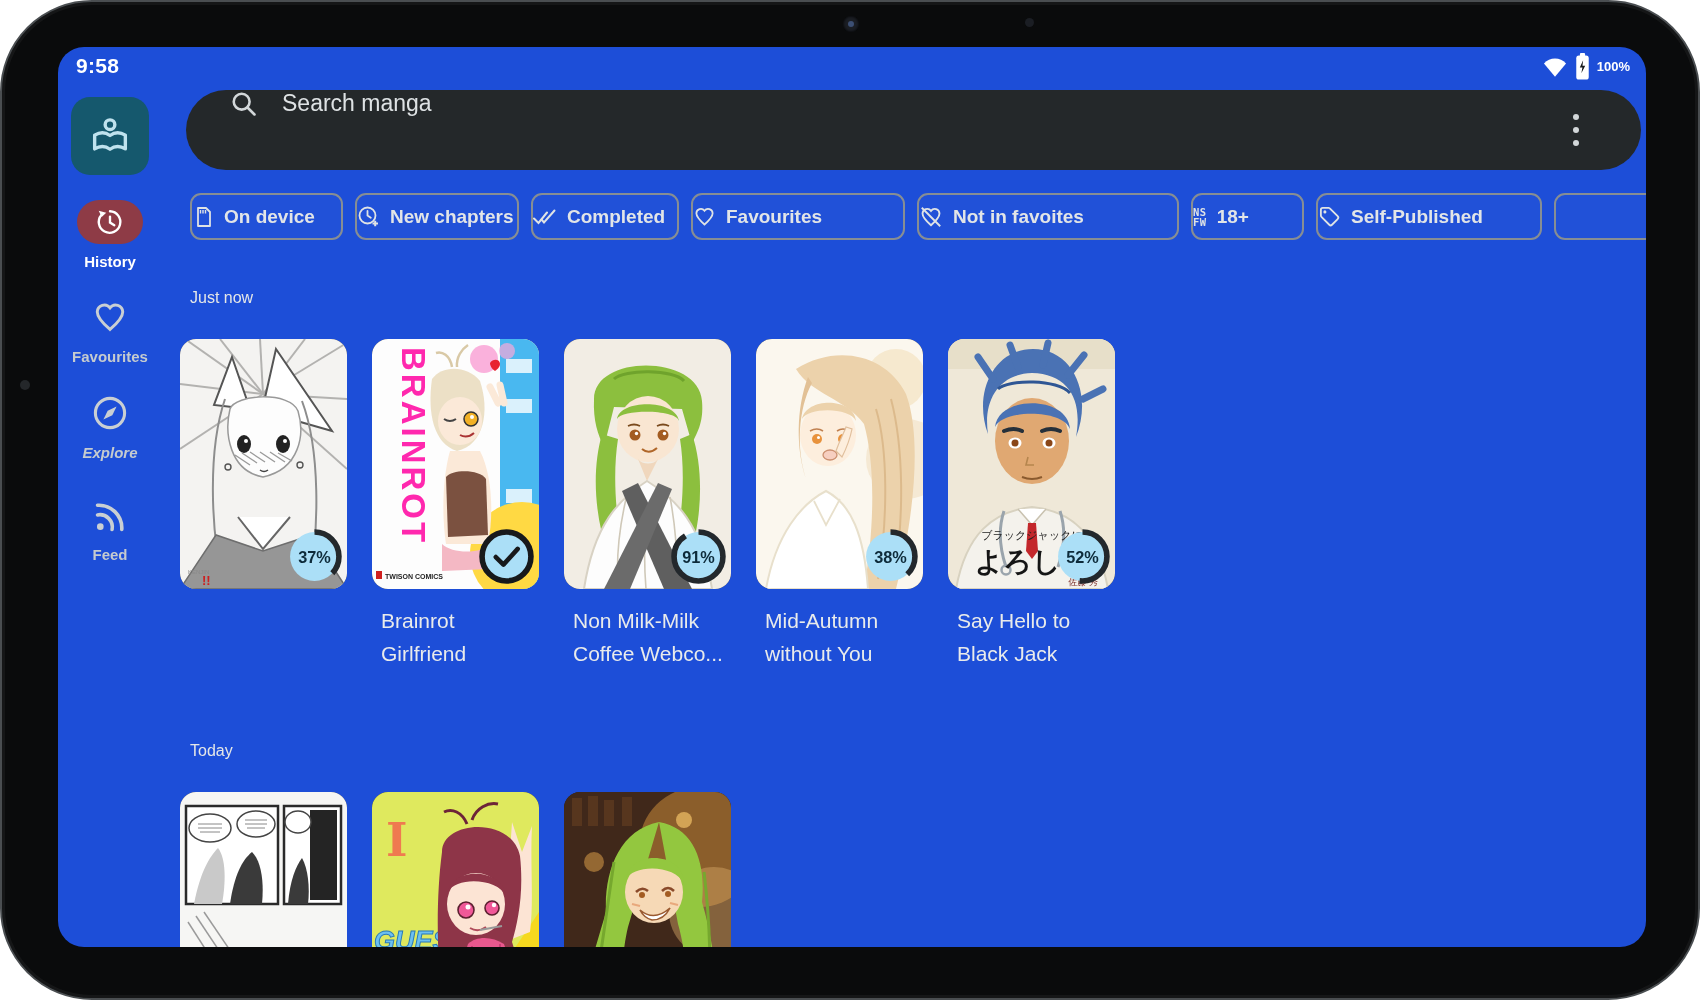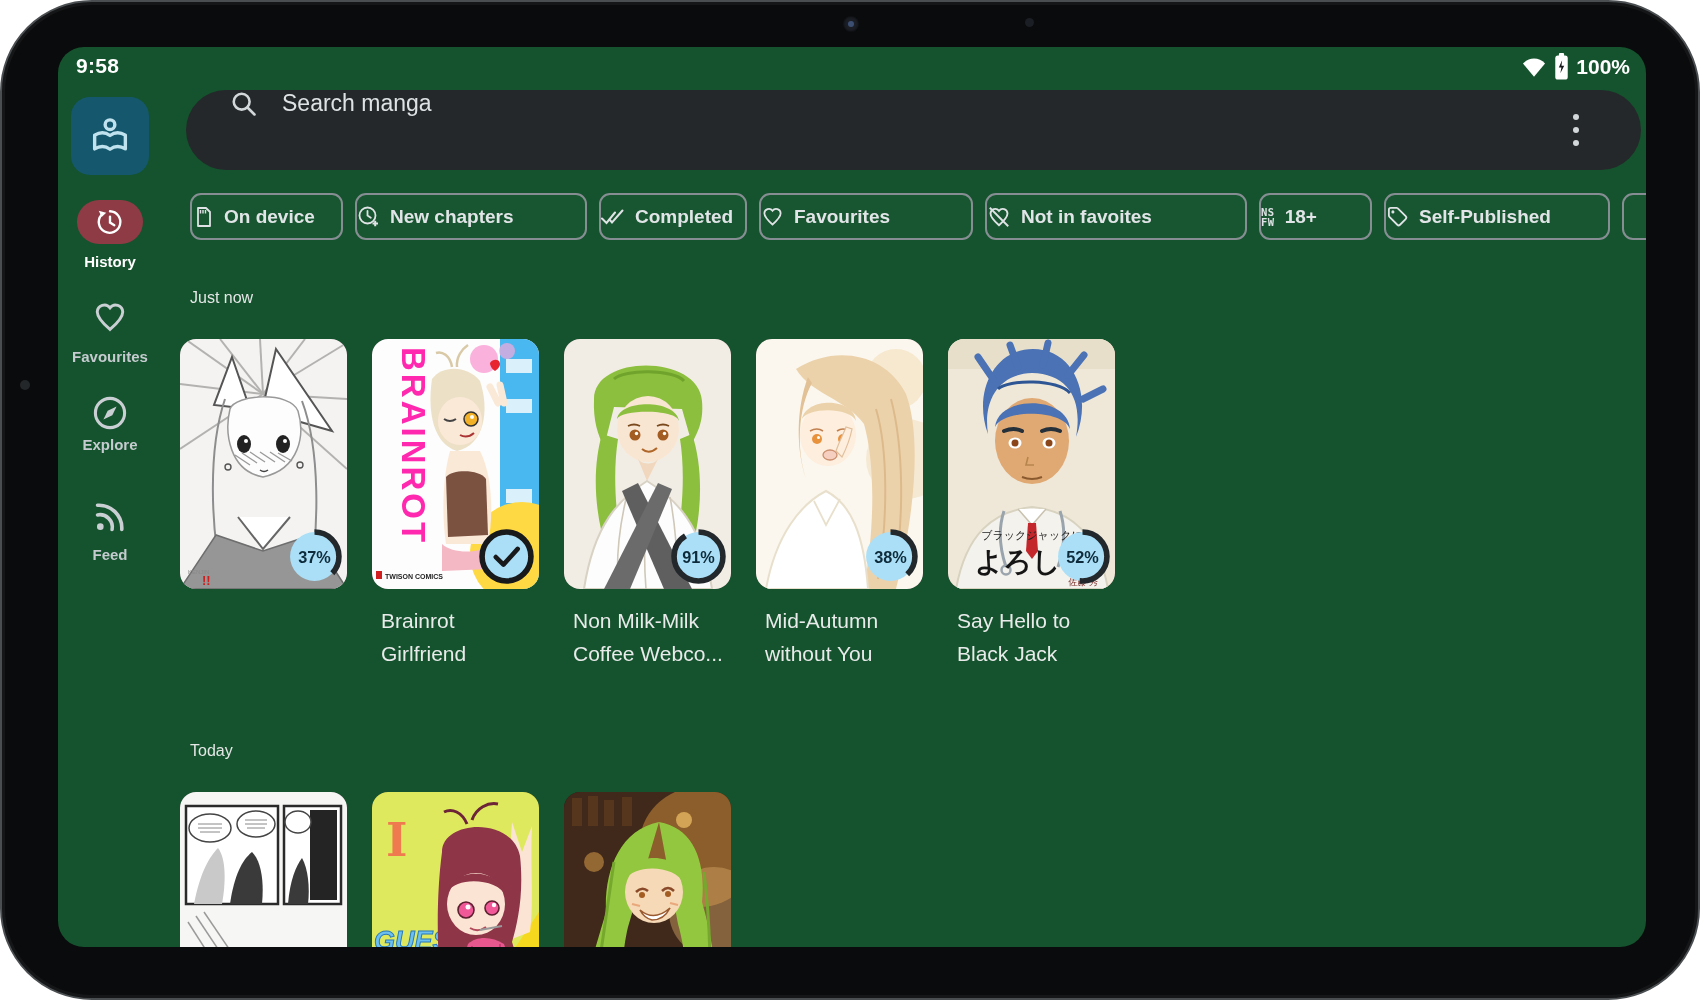--- a/index.html
+++ b/index.html
@@ -7,26 +7,26 @@
   *{box-sizing:border-box;}
   
   .tablet{position:absolute;inset:0;background:#0a0b0c;border-radius:92px;
     border:2px solid #4a4e51;box-shadow:inset 0 0 0 3px #151617;}
   .cam{position:absolute;border-radius:50%;background:#1b1e24;}
   .cam-main{left:841px;top:14px;width:16px;height:16px;box-shadow:inset 0 0 3px #000;}
   .cam-dot{position:absolute;left:846px;top:19px;width:6px;height:6px;border-radius:50%;background:#3c4f73;}
   .cam-2{left:1023px;top:16px;width:9px;height:9px;}
   .side-dot{position:absolute;left:18px;top:378px;width:10px;height:10px;border-radius:50%;background:#24272a;}
   
-  .screen{position:absolute;left:56px;top:45px;width:1588px;height:900px;background:#14532d;
+  .screen{position:absolute;left:56px;top:45px;width:1588px;height:900px;background:#1d4ed8;
     border-radius:26px;overflow:hidden;color:#e9ebeb;}
   
   .time{position:absolute;left:18px;top:7px;font-size:21px;font-weight:bold;color:#fff;letter-spacing:.3px;}
   .status-right{position:absolute;right:16px;top:6px;display:flex;align-items:center;gap:7px;}
-  .batt-pct{font-size:21px;font-weight:bold;color:#fff;}
+  .batt-pct{font-size:13px;font-weight:bold;color:#fff;}
   
   .rail{position:absolute;left:0;top:0;width:118px;height:100%;}
   .rail-item{position:absolute;left:0;width:104px;text-align:center;}
   .rail-label{font-size:15px;font-weight:600;color:#c5cbcf;}
   .rail-label.sel{color:#ffffff;font-weight:bold;font-size:15px;}
   .logo{position:absolute;left:13px;top:50px;width:78px;height:78px;border-radius:19px;background:#15586d;
     display:flex;align-items:center;justify-content:center;}
   .pill{position:absolute;left:19px;top:153px;width:66px;height:44px;border-radius:22px;background:#8e3b46;
     display:flex;align-items:center;justify-content:center;}
   
@@ -97,21 +97,21 @@
           <path d="M13 22 C6.6 16.4 3.8 12.6 3.8 9.3 A5.1 5.1 0 0 1 13 6.4 A5.1 5.1 0 0 1 22.2 9.3 C22.2 12.6 19.4 16.4 13 22 Z" fill="none" stroke="#c9cfd3" stroke-width="2.1"></path>
         </svg>
         <div class="rail-label" style="margin-top:9px;">Favourites</div>
       </div>
 
       <div class="rail-item" style="top:347px;">
         <svg width="38" height="38" viewBox="0 0 26 26">
           <circle cx="13" cy="13" r="10" fill="none" stroke="#c9cfd3" stroke-width="2.1"></circle>
           <path d="M17.5 8.5 L14.6 14.6 L8.5 17.5 L11.4 11.4 Z" fill="#c9cfd3"></path>
         </svg>
-        <div class="rail-label" style="margin-top:0;">Explore</div>
+        <div class="rail-label" style="margin-top:8px;font-style:italic;">Explore</div>
       </div>
 
       <div class="rail-item" style="top:452px;">
         <svg width="36" height="36" viewBox="0 0 26 26">
           <circle cx="6" cy="20" r="2.4" fill="#c9cfd3"></circle>
           <path d="M4 11.5 A9 9 0 0 1 14.5 22" fill="none" stroke="#c9cfd3" stroke-width="2.6" stroke-linecap="round"></path>
           <path d="M4 4.5 A16.5 16.5 0 0 1 21.5 22" fill="none" stroke="#c9cfd3" stroke-width="2.6" stroke-linecap="round"></path>
         </svg>
         <div class="rail-label" style="margin-top:7px;">Feed</div>
       </div>
@@ -135,21 +135,21 @@
     <div class="chips">
       <div class="chip" style="width:153px">
         <svg width="22" height="22" viewBox="0 0 22 22">
           <path d="M6 2 H14 L18 6 V20 H6 Z" fill="none" stroke="#dfe3e5" stroke-width="1.8" stroke-linejoin="round"></path>
           <line x1="8.5" y1="4" x2="8.5" y2="7.5" stroke="#dfe3e5" stroke-width="1.4"></line>
           <line x1="11" y1="4" x2="11" y2="7.5" stroke="#dfe3e5" stroke-width="1.4"></line>
           <line x1="13.5" y1="4" x2="13.5" y2="7.5" stroke="#dfe3e5" stroke-width="1.4"></line>
         </svg>
         <span>On device</span>
       </div>
-      <div class="chip" style="width:232px">
+      <div class="chip" style="width:164px">
         <svg width="23" height="23" viewBox="0 0 23 23">
           <circle cx="10.5" cy="10.5" r="8" fill="none" stroke="#dfe3e5" stroke-width="1.8"></circle>
           <path d="M10.5 6 V10.5 L13.8 12.8" fill="none" stroke="#dfe3e5" stroke-width="1.8" stroke-linecap="round"></path>
           <line x1="15.5" y1="18.5" x2="21" y2="18.5" stroke="#dfe3e5" stroke-width="2"></line>
           <line x1="18.2" y1="15.8" x2="18.2" y2="21.2" stroke="#dfe3e5" stroke-width="2"></line>
         </svg>
         <span>New chapters</span>
       </div>
       <div class="chip" style="width:148px">
         <svg width="24" height="22" viewBox="0 0 24 22">

